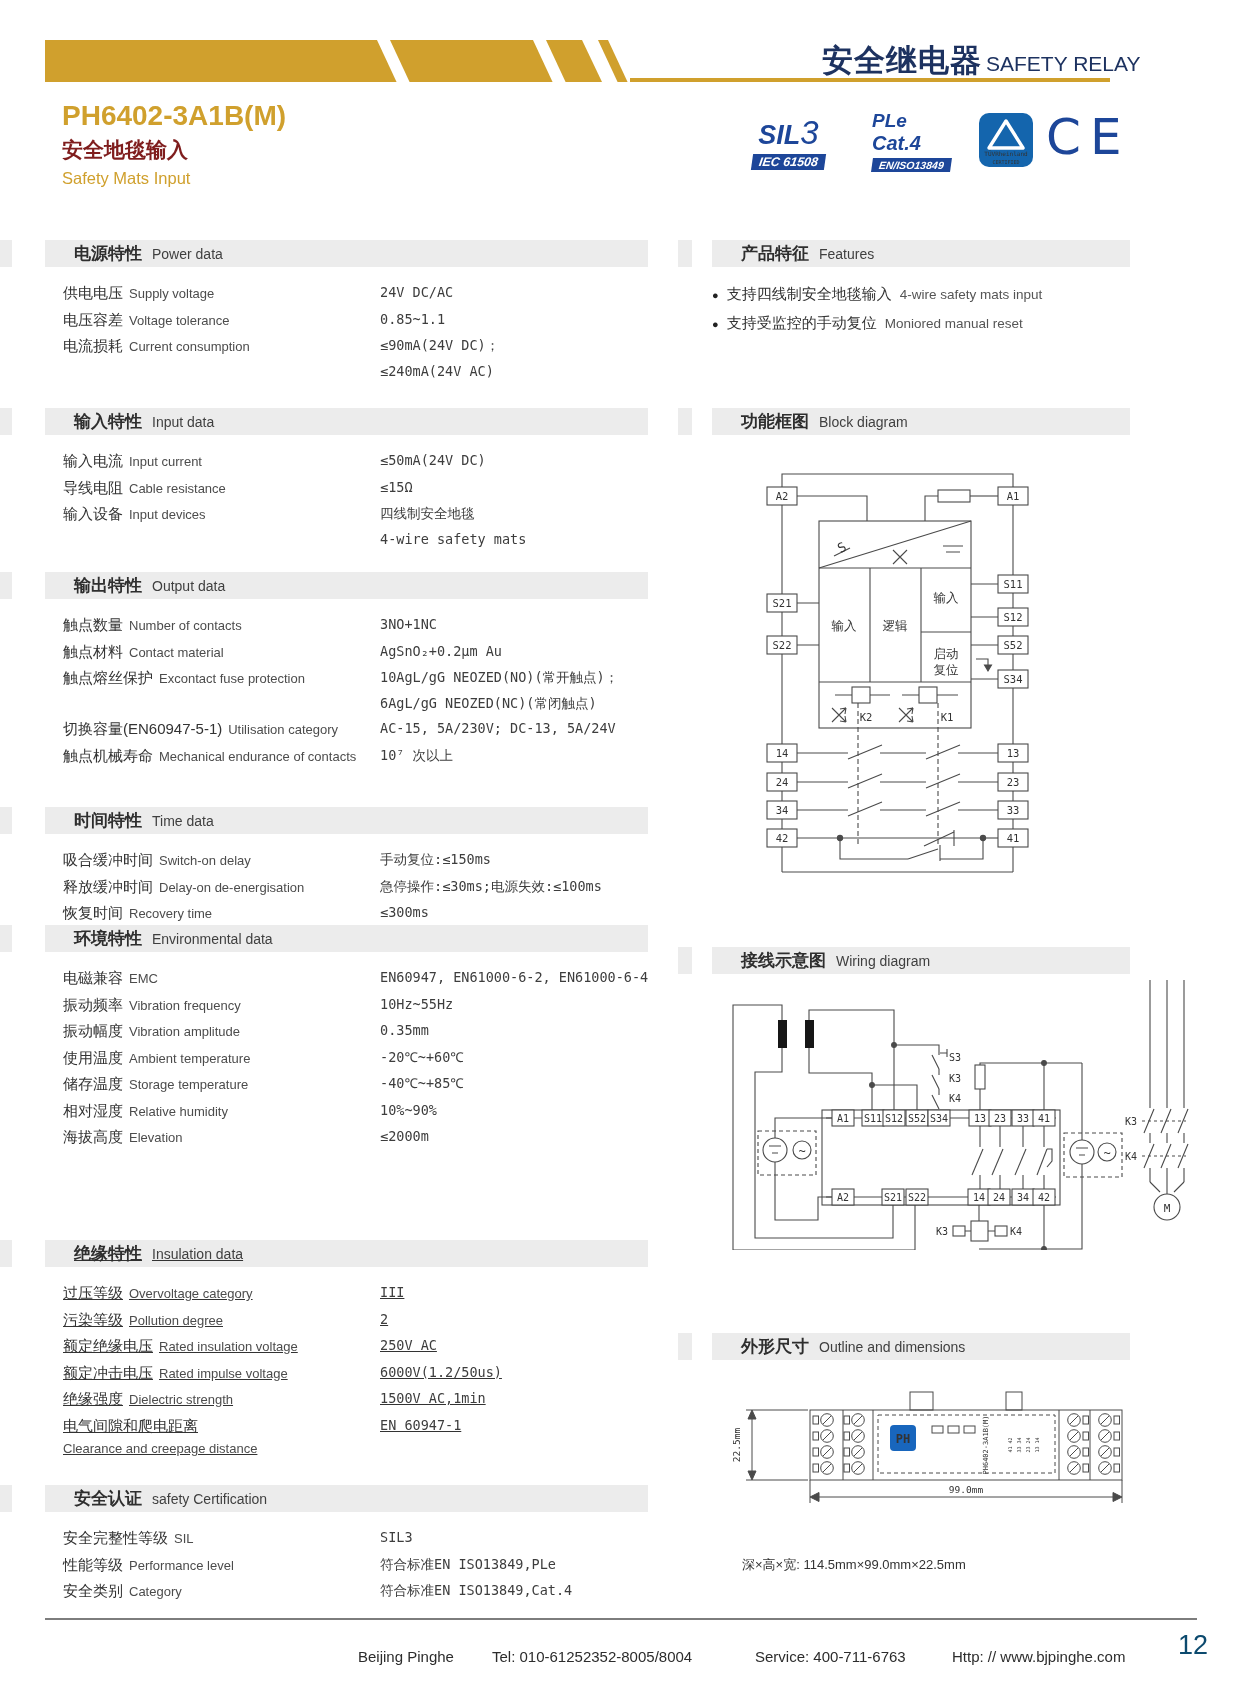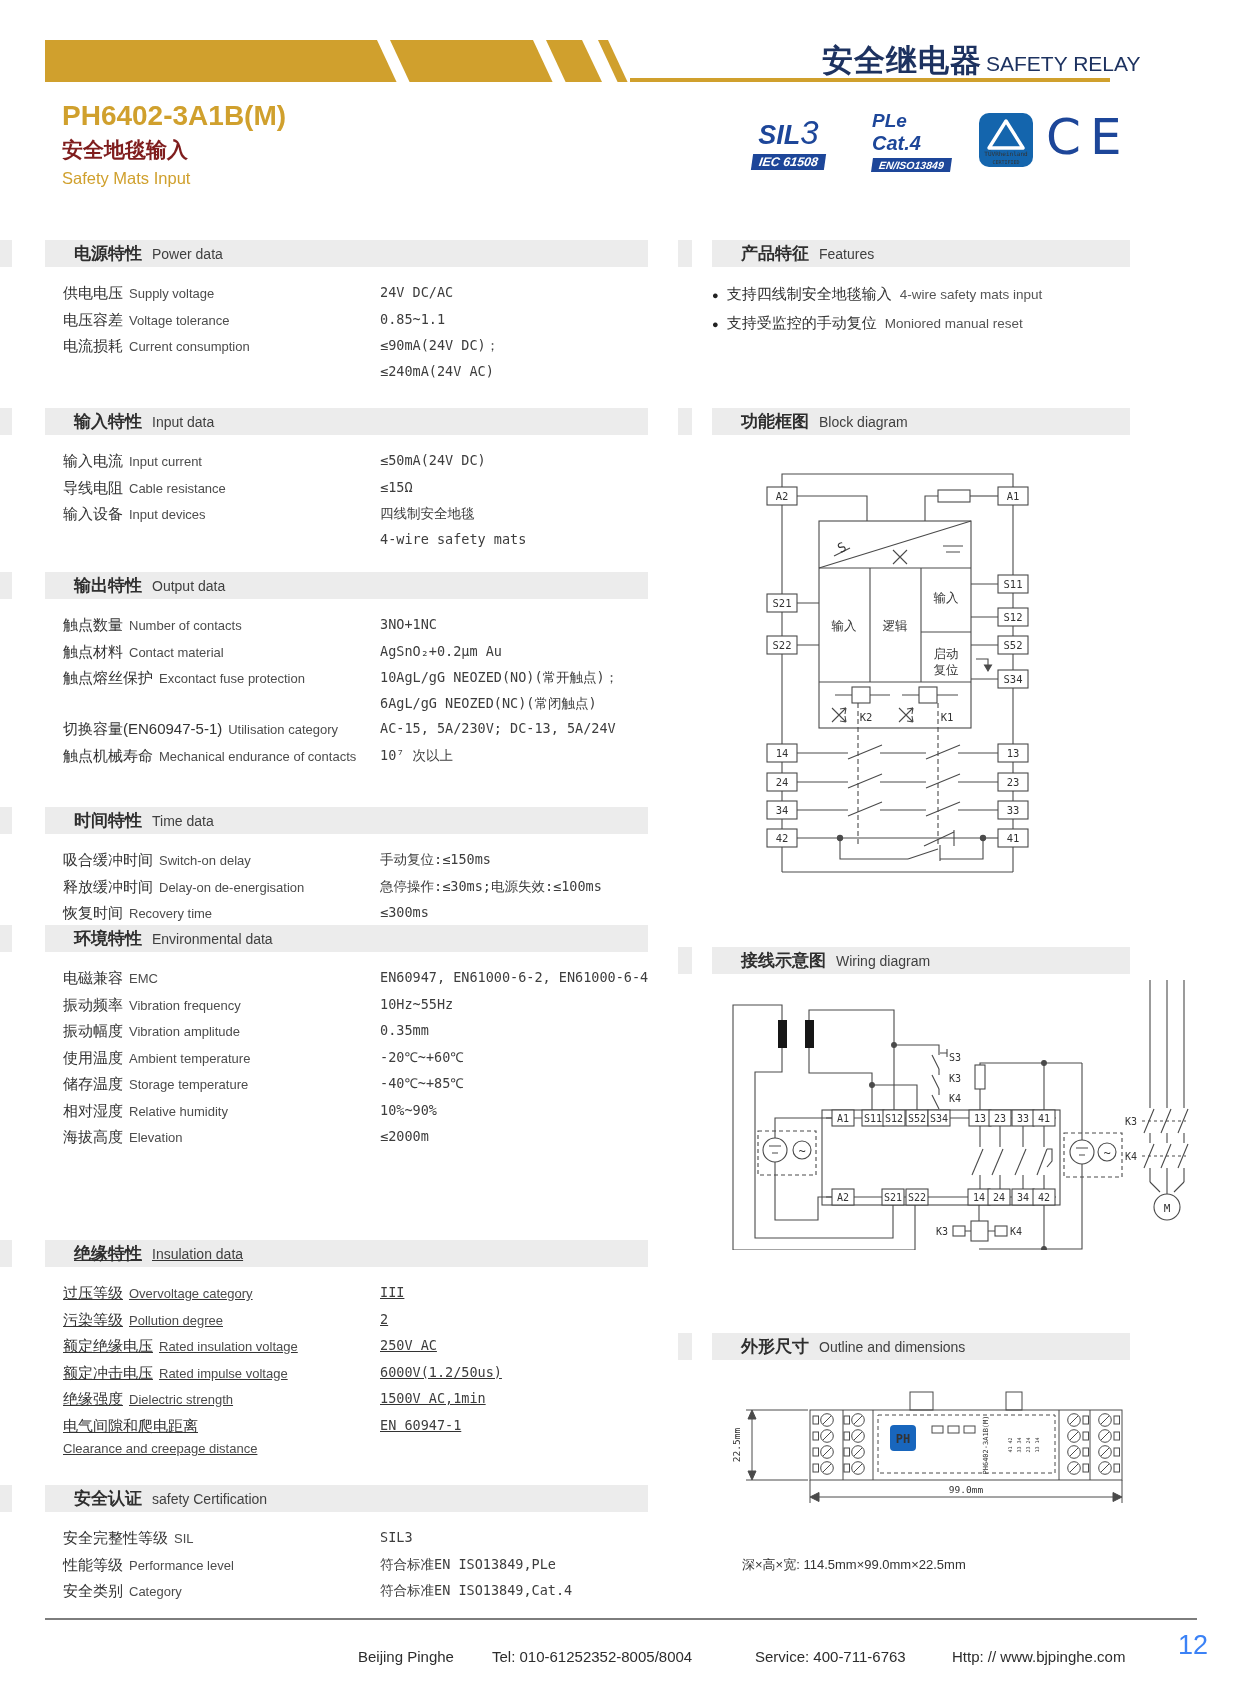--- a/index.html
+++ b/index.html
@@ -63,21 +63,21 @@
 
   svg text{font-family:"DejaVu Sans Mono",monospace;fill:#333;}
   .cjk{font-family:"Liberation Sans",sans-serif;}
 
   .dim-caption{position:absolute;left:742px;top:1556px;font-size:13px;color:#333;
         font-family:"Liberation Sans",sans-serif;}
 
   
   .footline{position:absolute;left:45px;top:1618px;width:1152px;height:2px;background:#7d7d7d;}
   .foot{position:absolute;top:1648px;font-size:15px;color:#2c2c2c;white-space:nowrap;}
-  .pagenum{position:absolute;left:1178px;top:1630px;font-size:27px;color:#3b82f6;}
+  .pagenum{position:absolute;left:1178px;top:1630px;font-size:27px;color:#0c4a6e;}
 </style>
 </head>
 <body>
 
 <div class="page">
 
   <div class="band">
     <div class="gap" style="left:332px"></div>
     <div class="gap" style="left:488px"></div>
   </div>

